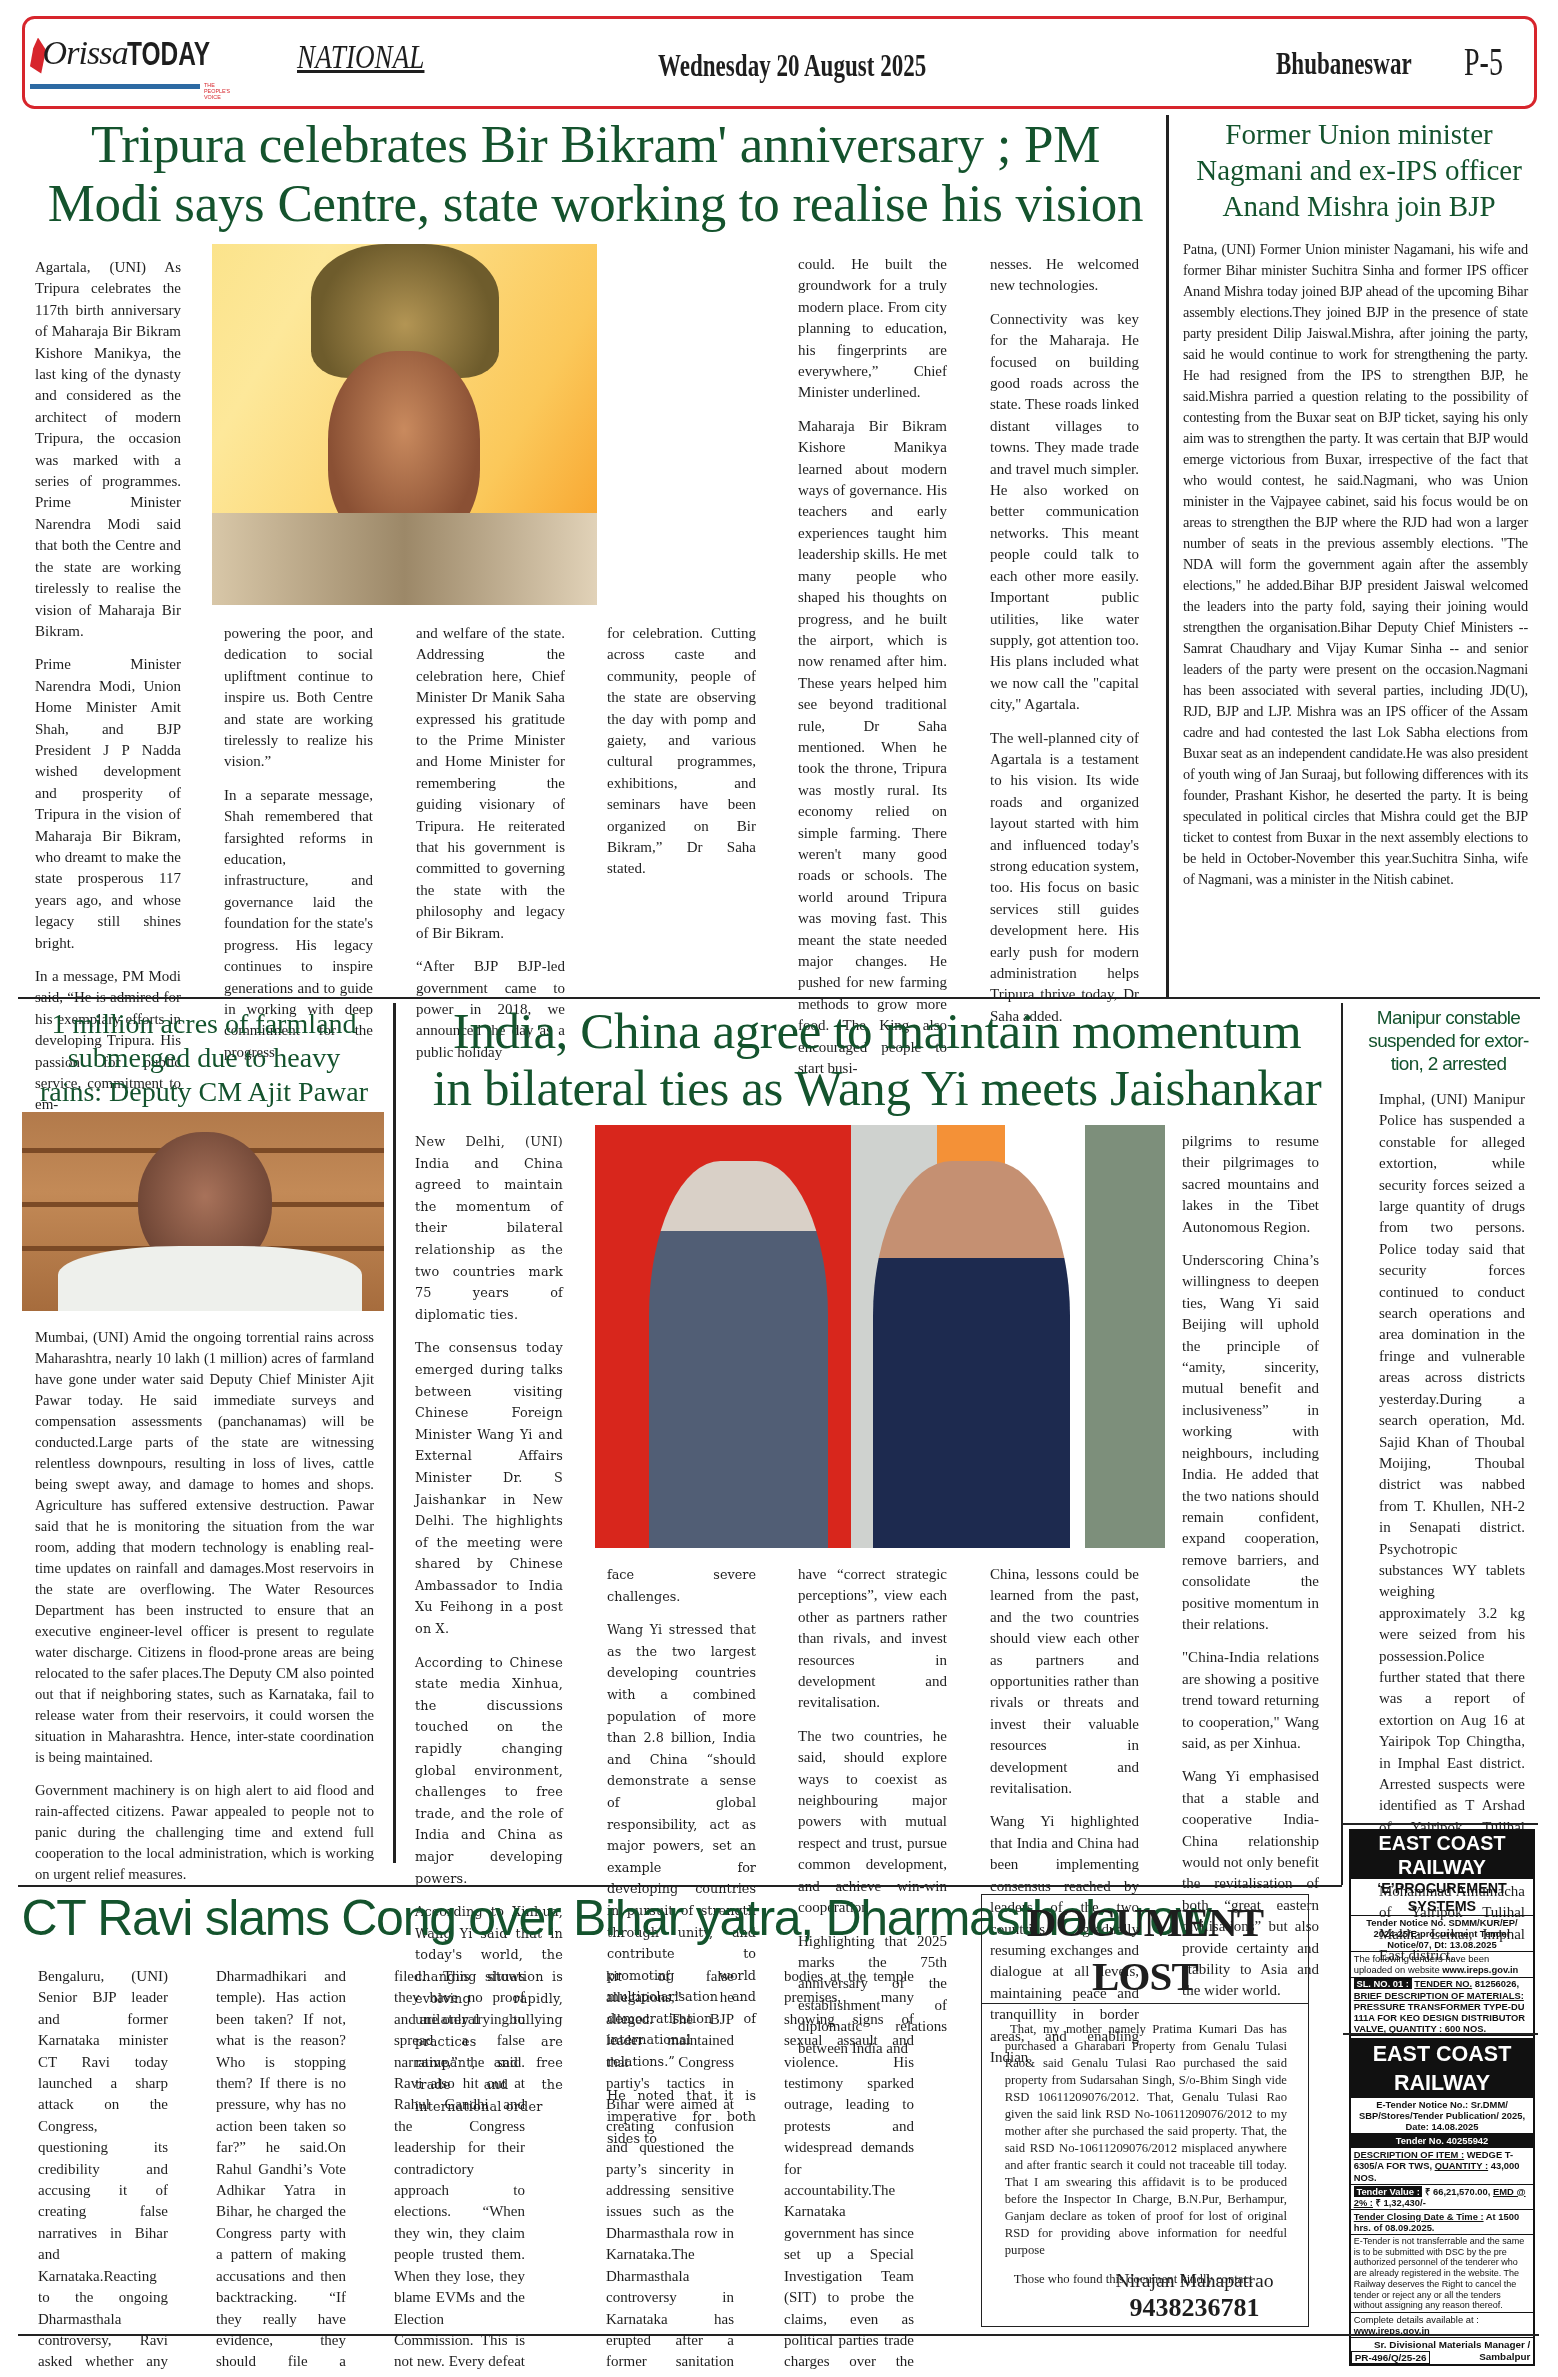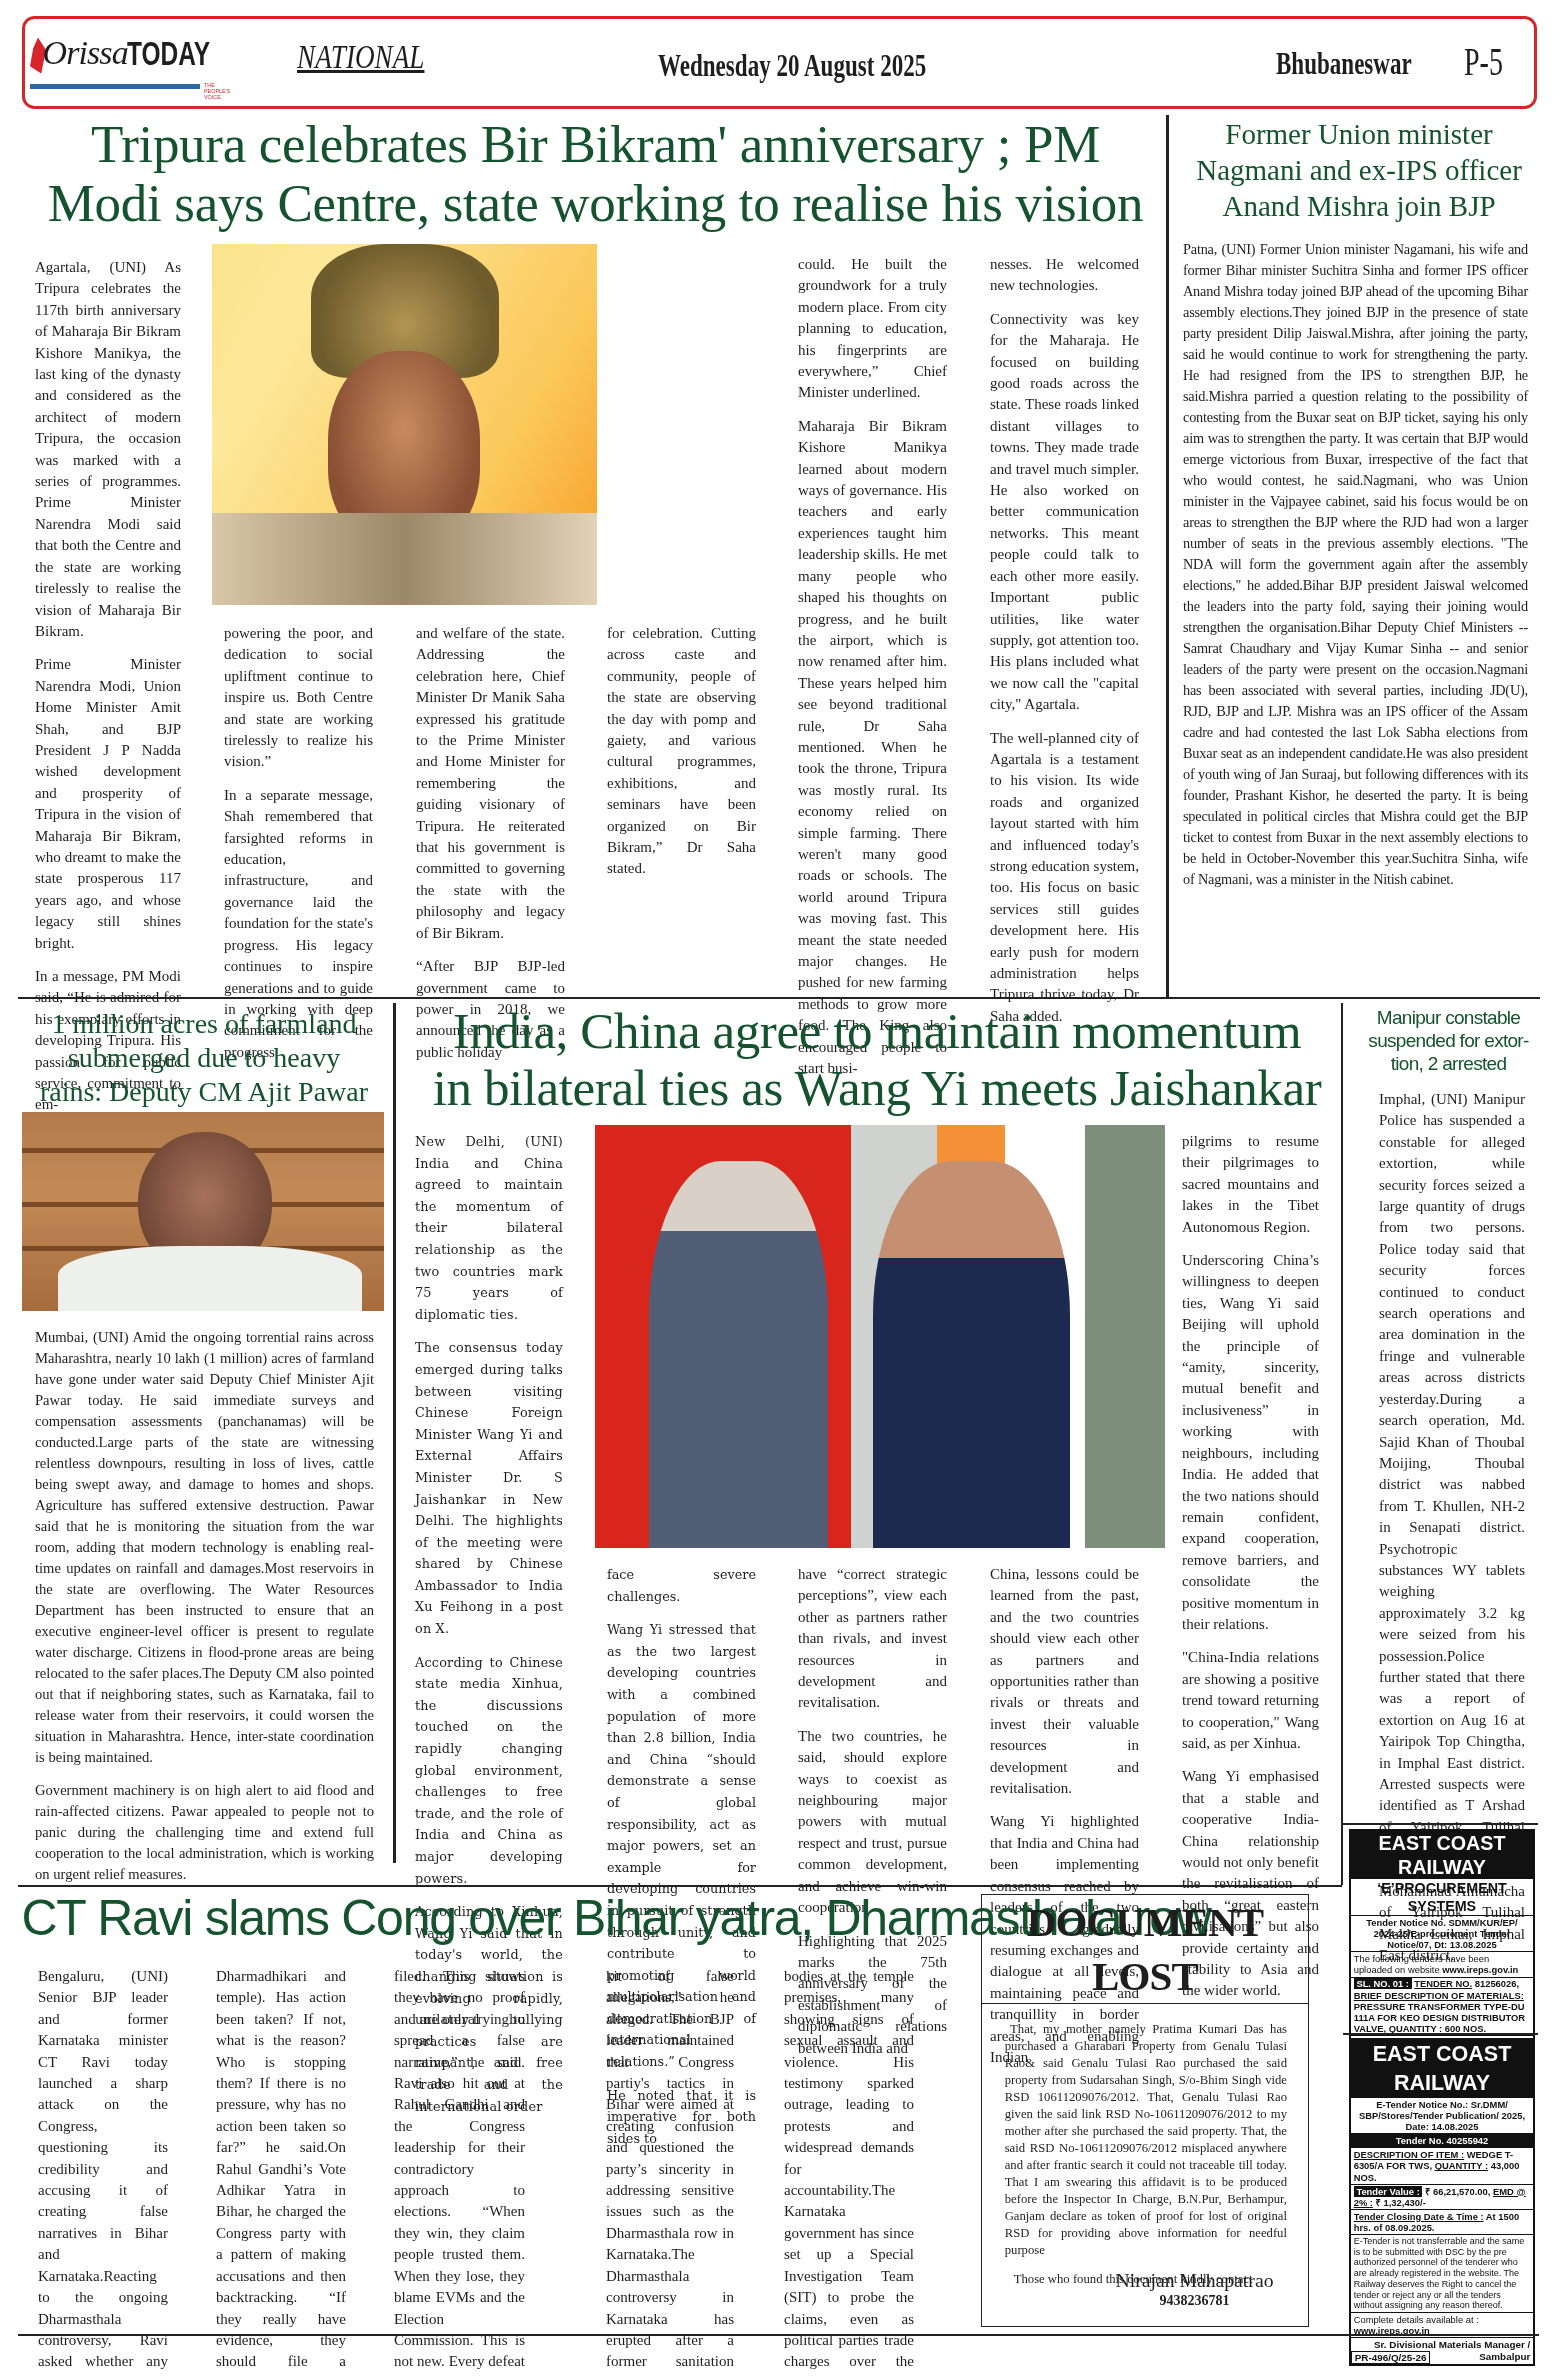--- a/index.html
+++ b/index.html
@@ -231,15 +231,15 @@
 </div>
 <div class="abs hline" style="left:18px;top:2334px;width:1521px;height:1.8px"></div>
 
 <div class="abs doc-lost">
   <div style="font-weight:bold;font-size:41px;line-height:54px;text-align:center;border-bottom:1.8px solid #222;letter-spacing:-0.9px">DOCUMENT LOST</div>
   <div class="txt" style="padding:5.4px 9px 0 10.7px;font-size:12.7px;line-height:17px">
     <p style="text-indent:5.4px">That, my mother namely Pratima Kumari Das has purchased a Gharabari Property from Genalu Tulasi Rao&amp; said Genalu Tulasi Rao purchased the said property from Sudarsahan Singh, S/o-Bhim Singh vide RSD 10611209076/2012. That, Genalu Tulasi Rao given the said link RSD No-10611209076/2012 to my mother after she purchased the said property. That, the said RSD No-10611209076/2012 misplaced anywhere and after frantic search it could not traceable till today. That I am swearing this affidavit is to be produced before the Inspector In Charge, B.N.Pur, Berhampur, Ganjam declare as token of proof for lost of original RSD for providing above information for needful purpose</p>
     <p style="text-indent:9px">Those who found this document kindly contact</p>
   </div>
   <div style="position:absolute;left:0;right:0;top:374px;text-align:center;padding-left:99px;font-weight:normal;font-size:19.7px">Nirajan Mahapatrao</div>
-  <div style="position:absolute;left:0;right:0;top:398px;text-align:center;padding-left:99px;font-weight:bold;font-size:14px">9438236781</div>
+  <div style="position:absolute;left:0;right:0;top:398px;text-align:center;padding-left:99px;font-weight:bold;font-size:26px">9438236781</div>
 </div>
 
 
 </body></html>

